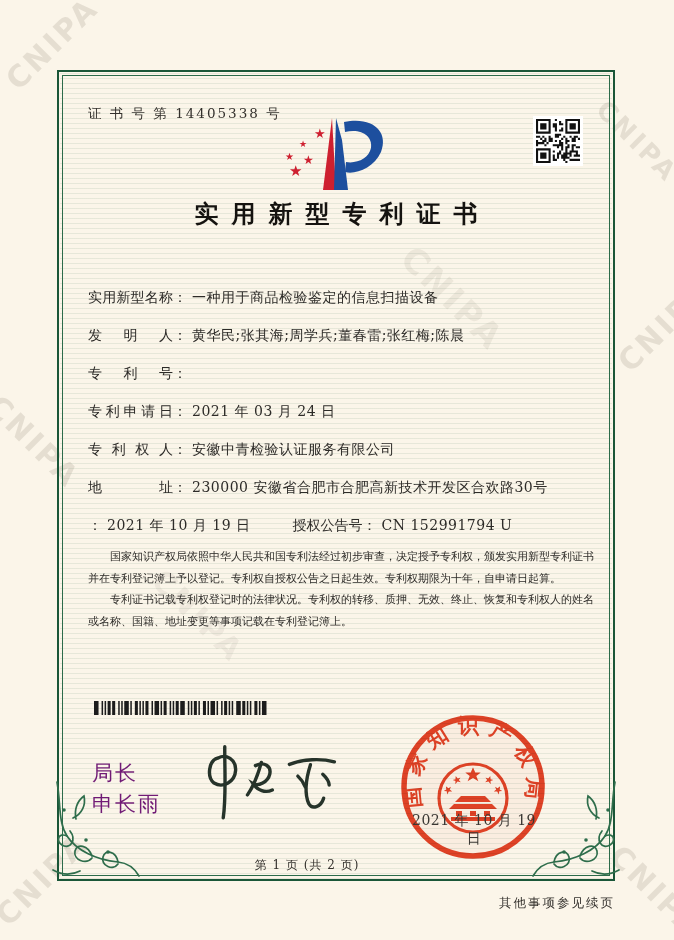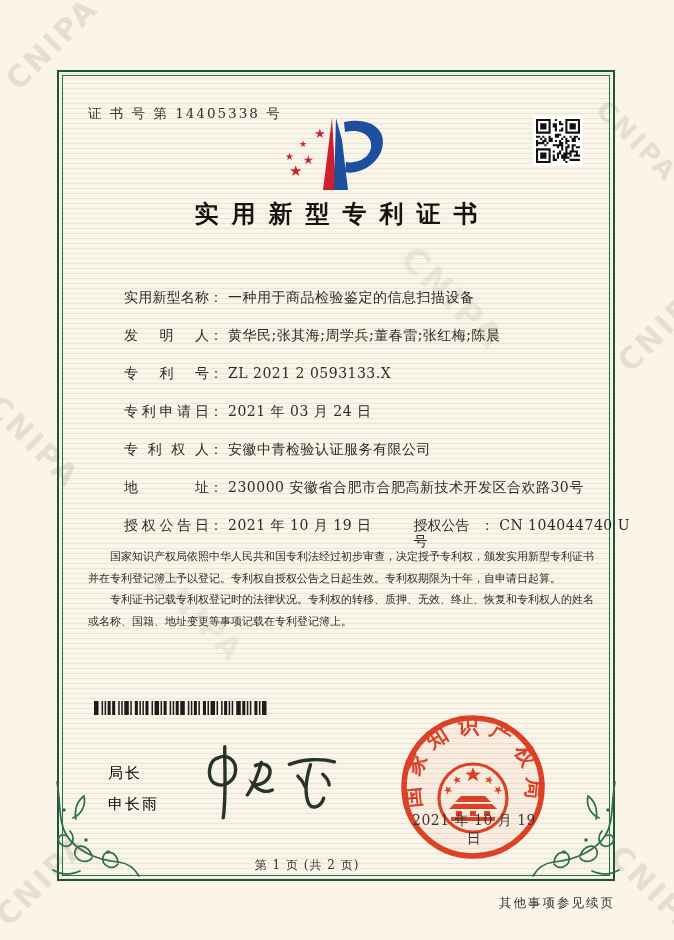--- a/index.html
+++ b/index.html
@@ -22,35 +22,35 @@
 
   .cert-no{position:absolute;left:88px;top:105px;font-size:13.5px;color:#33302c;letter-spacing:2px;z-index:3;}
 
   .logo{position:absolute;left:281px;top:106px;z-index:3;}
   .qr{position:absolute;left:533px;top:116px;width:50px;height:50px;background:#ffffff;
     padding:3px;box-sizing:border-box;z-index:3;}
 
   .title{position:absolute;left:57px;top:198px;width:558px;text-align:center;
     font-size:24px;font-weight:bold;color:#151310;letter-spacing:13px;text-indent:13px;z-index:3;}
 
-  .fields{position:absolute;left:88px;top:289px;width:506px;z-index:3;margin-left:36px;}
+  .fields{position:absolute;left:88px;top:289px;width:506px;z-index:3;}
   .frow{display:flex;margin-bottom:22px;font-size:14px;line-height:16px;color:#2d2b28;}
   .flabel{width:85px;flex:none;text-align:justify;text-align-last:justify;}
   .colon{flex:none;}
   .fvalue{margin-left:5px;letter-spacing:0.5px;white-space:nowrap;}
   .gaz{margin-left:42px;display:flex;justify-content:flex-end;}
 
   .paras{position:absolute;left:88px;top:546px;width:506px;font-size:11px;line-height:21.5px;
     color:#2d2b28;text-align:justify;z-index:3;}
   .paras p{margin:0;text-indent:2em;}
 
   .barcode{position:absolute;left:94px;top:701px;width:174px;height:14px;z-index:3;}
 
-  .director{position:absolute;left:92px;top:758px;font-size:15px;line-height:31px;
-    color:#000000;letter-spacing:2px;z-index:3;margin-left:16px;}
+  .director{position:absolute;left:92px;top:758px;font-size:21px;line-height:31px;
+    color:#701a75;letter-spacing:2px;z-index:3;}
   .signature{position:absolute;left:198px;top:742px;z-index:3;}
 
   .seal{position:absolute;left:398px;top:712px;z-index:4;mix-blend-mode:multiply;opacity:0.95;}
   .seal-date{position:absolute;left:404px;top:812px;width:140px;text-align:center;
     font-size:14px;color:#3a3733;letter-spacing:0.5px;z-index:5;}
 
   .page-num{position:absolute;left:57px;top:857px;width:500px;text-align:center;
     font-size:12px;color:#33302c;letter-spacing:1px;z-index:3;}
   .foot-note{position:absolute;left:57px;top:895px;width:558px;text-align:right;
     font-size:12.5px;color:#33302c;letter-spacing:2px;z-index:3;}
@@ -106,45 +106,43 @@
         <span class="fvalue">一种用于商品检验鉴定的信息扫描设备</span>
     </div>
     <div class="frow">
       <span class="flabel">发明人</span>
         <span class="colon">：</span>
         <span class="fvalue">黄华民;张其海;周学兵;董春雷;张红梅;陈晨</span>
     </div>
     <div class="frow">
       <span class="flabel">专利号</span>
         <span class="colon">：</span>
-        <span class="fvalue">ZL 2021 2 0593133.X</span>
     </div>
     <div class="frow">
       <span class="flabel">专利申请日</span>
         <span class="colon">：</span>
         <span class="fvalue">2021 年 03 月 24 日</span>
     </div>
     <div class="frow">
       <span class="flabel">专利权人</span>
         <span class="colon">：</span>
         <span class="fvalue">安徽中青检验认证服务有限公司</span>
     </div>
     <div class="frow">
       <span class="flabel">地址</span>
         <span class="colon">：</span>
         <span class="fvalue">230000 安徽省合肥市合肥高新技术开发区合欢路30号</span>
     </div>
     <div class="frow">
-      <span class="flabel">授权公告日</span>
         <span class="colon">：</span>
         <span class="fvalue">2021 年 10 月 19 日</span>
       <span class="gaz">
         <span>授权公告号</span>
           <span class="colon">：</span>
-          <span class="fvalue">CN 104044740 U</span>
+          <span class="fvalue">CN 152991794 U</span>
       </span>
     </div>
   </div>
 
   <div class="paras">
     <p>国家知识产权局依照中华人民共和国专利法经过初步审查，决定授予专利权，颁发实用新型专利证书并在专利登记簿上予以登记。专利权自授权公告之日起生效。专利权期限为十年，自申请日起算。</p>
     <p>专利证书记载专利权登记时的法律状况。专利权的转移、质押、无效、终止、恢复和专利权人的姓名或名称、国籍、地址变更等事项记载在专利登记簿上。</p>
   </div>
 
   <svg class="barcode" width="174" height="14" viewBox="0 0 174 14">

